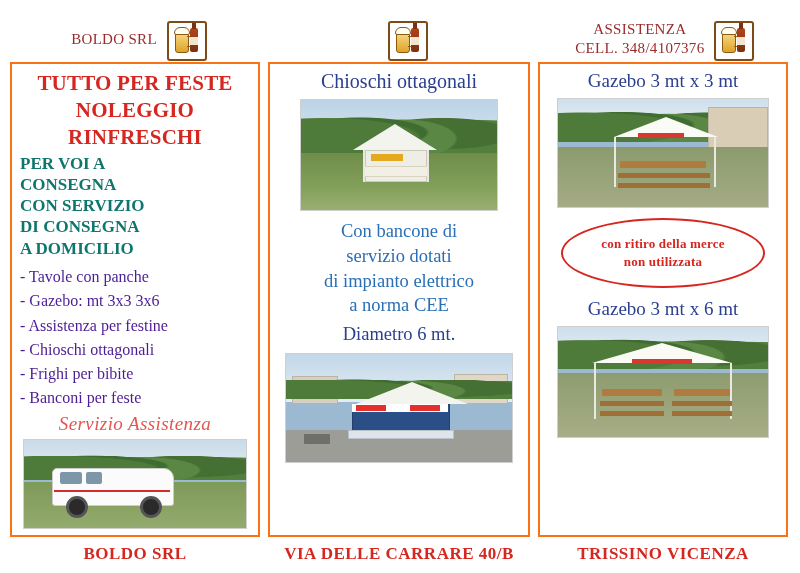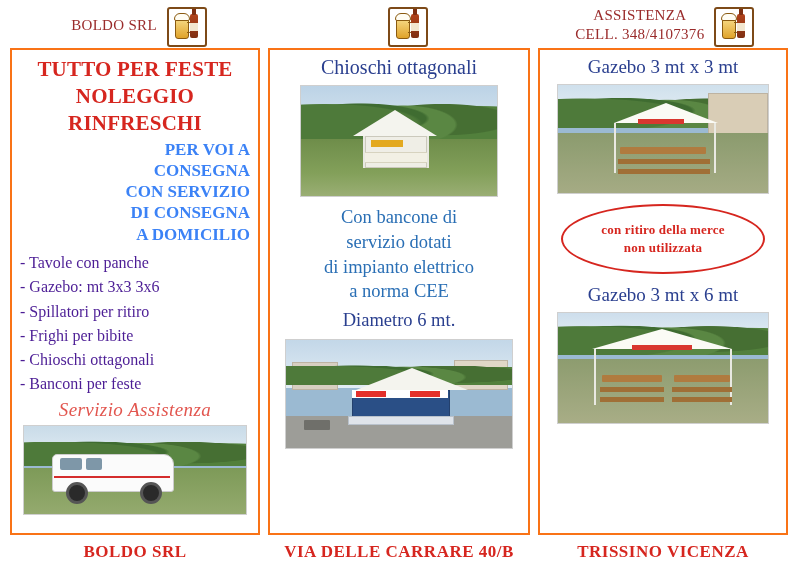--- a/index.html
+++ b/index.html
@@ -11,21 +11,21 @@
     height: 573px;
     background: #ffffff;
     font-family: "Liberation Serif", serif;
     overflow: hidden;
   }
   .page {
     position: relative;
     width: 800px;
     height: 573px;
     box-sizing: border-box;
-    padding: 2px 8px 4px 8px;
+    padding: 16px 8px 4px 8px;
     display: flex;
     flex-direction: column;
   }
 
   
   .header {
     display: flex;
     height: 46px;
     flex: 0 0 auto;
   }
@@ -137,26 +137,26 @@
   .c1-title {
     color: #d6261f;
     font-family: "Liberation Serif", serif;
     font-weight: bold;
     font-size: 21px;
     line-height: 1.28;
     text-align: center;
     letter-spacing: 0.2px;
   }
   .c1-sub {
-    color: #3b82f6;
+    color: #0f766e;
     font-family: "Liberation Serif", serif;
     font-weight: bold;
     font-size: 17px;
     line-height: 1.25;
-    text-align: right;
+    text-align: left;
     margin-top: 2px;
   }
   .c1-list {
     margin: 6px 0 0 0;
     padding: 0;
     list-style: none;
     color: #4c1d95;
     font-family: "Liberation Serif", serif;
     font-size: 16px;
     line-height: 1.52;
@@ -399,23 +399,23 @@
         <div>PER VOI A</div>
         <div>CONSEGNA</div>
         <div>CON SERVIZIO</div>
         <div>DI CONSEGNA</div>
         <div>A DOMICILIO</div>
       </div>
 
       <ul class="c1-list">
         <li>- Tavole con panche</li>
         <li>- Gazebo: mt 3x3  3x6</li>
-        <li>- Spillatori per ritiro</li>
+        <li>- Assistenza per festine</li>
+        <li>- Chioschi ottagonali</li>
         <li>- Frighi per bibite</li>
-        <li>- Chioschi ottagonali</li>
         <li>- Banconi per feste</li>
       </ul>
 
       <div class="c1-script">Servizio Assistenza</div>
 
       <div class="photo" style="width:222px;height:88px;margin:4px auto 0 auto;">
         <div class="sky" style="height:40%;background:linear-gradient(to bottom,#c9dbe8,#e3eef4);"></div>
         <div class="trees" style="top:6%;height:40%;"></div>
         <div class="ground" style="height:52%;background:linear-gradient(to bottom,#7d9a58,#94aa6e);"></div>
         <div class="van-body" style="left:28px;top:28px;width:120px;height:36px;"></div>

